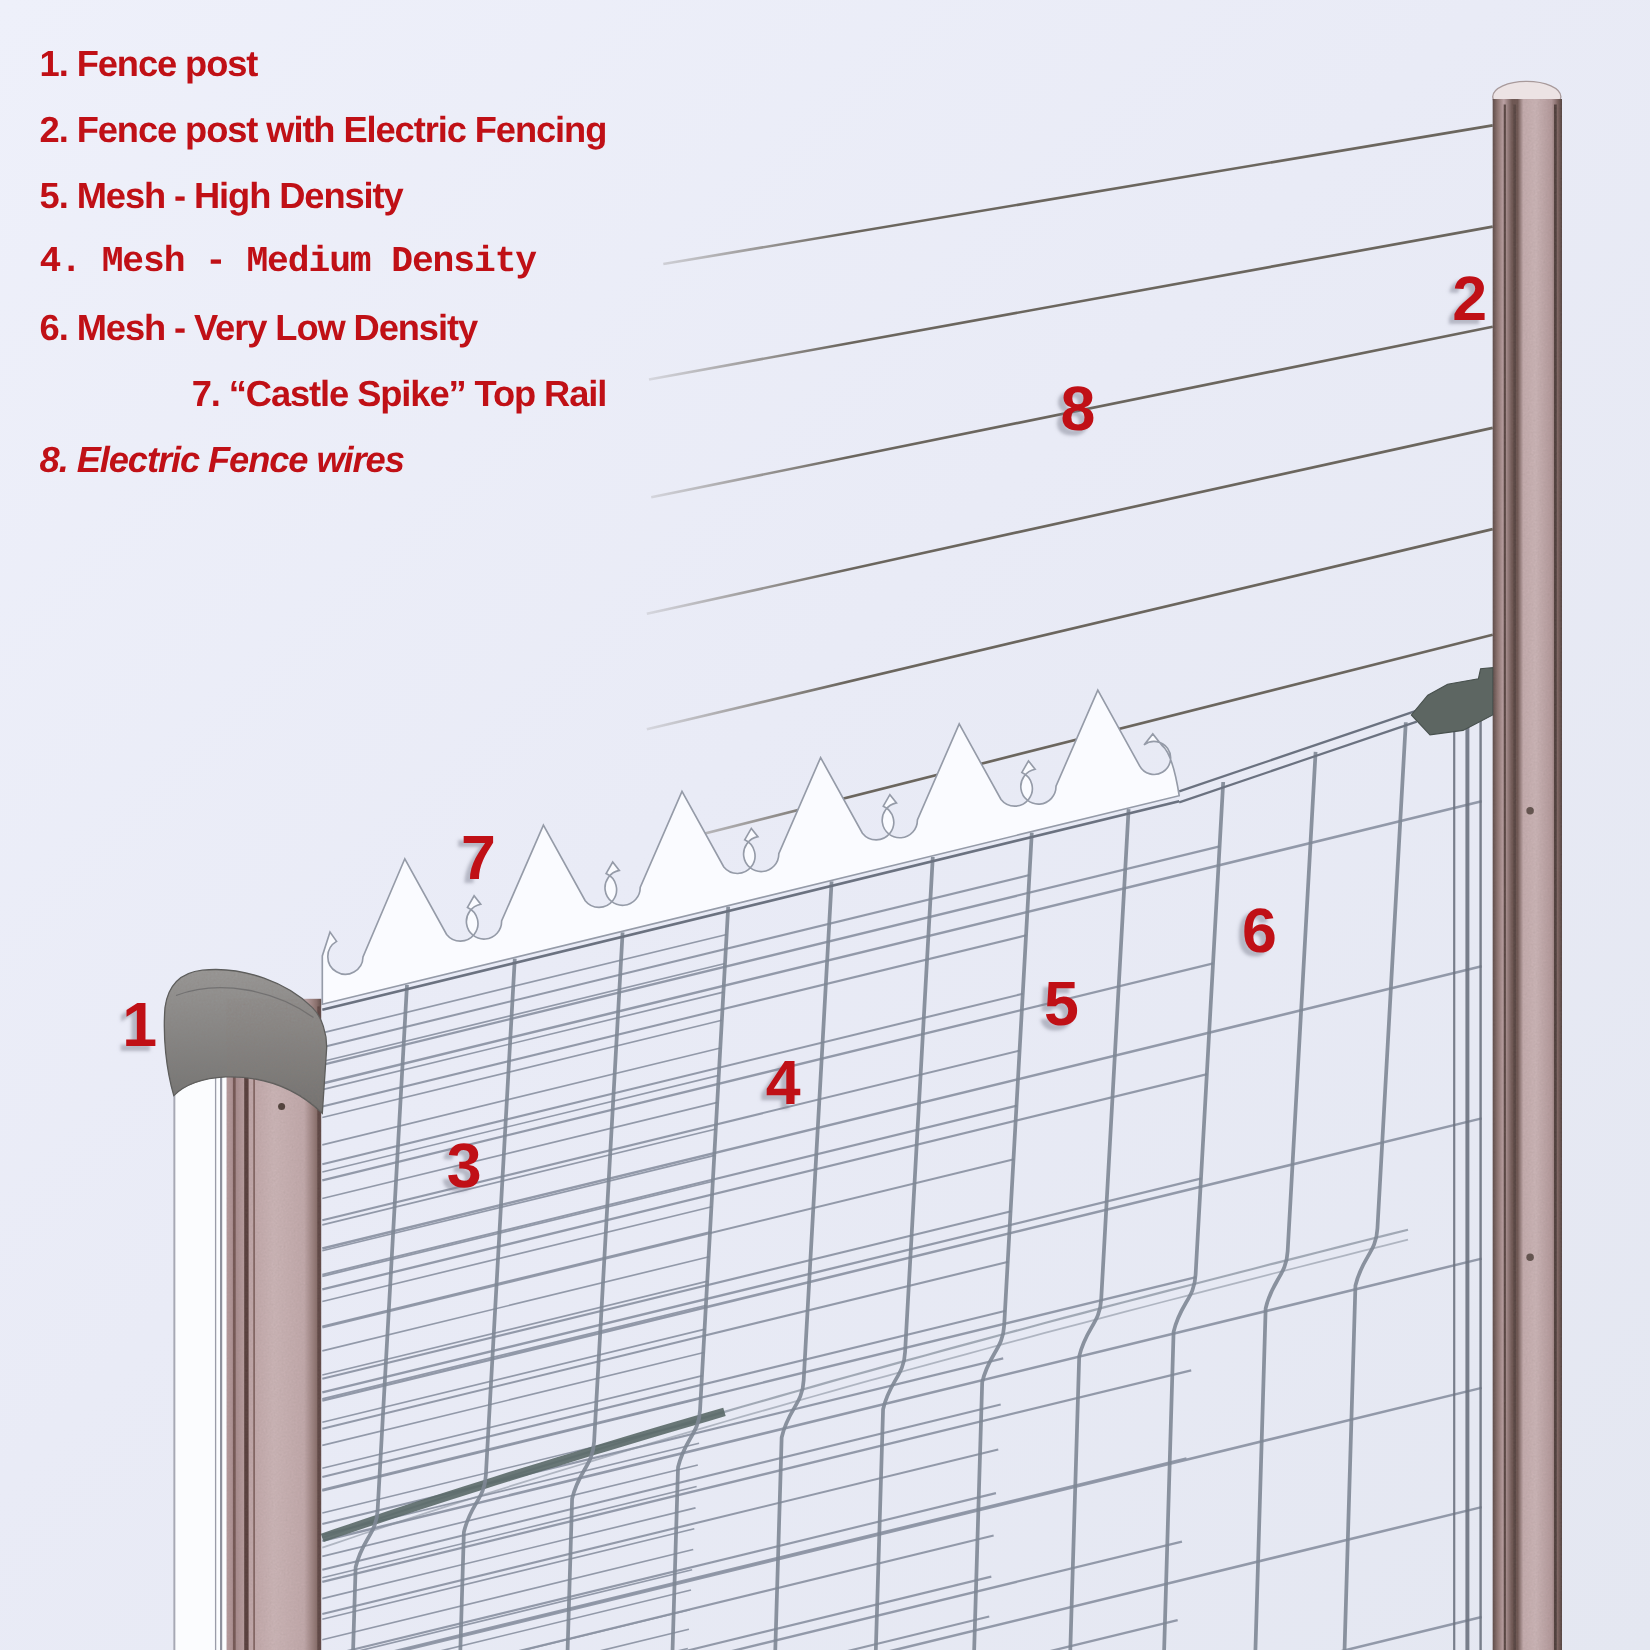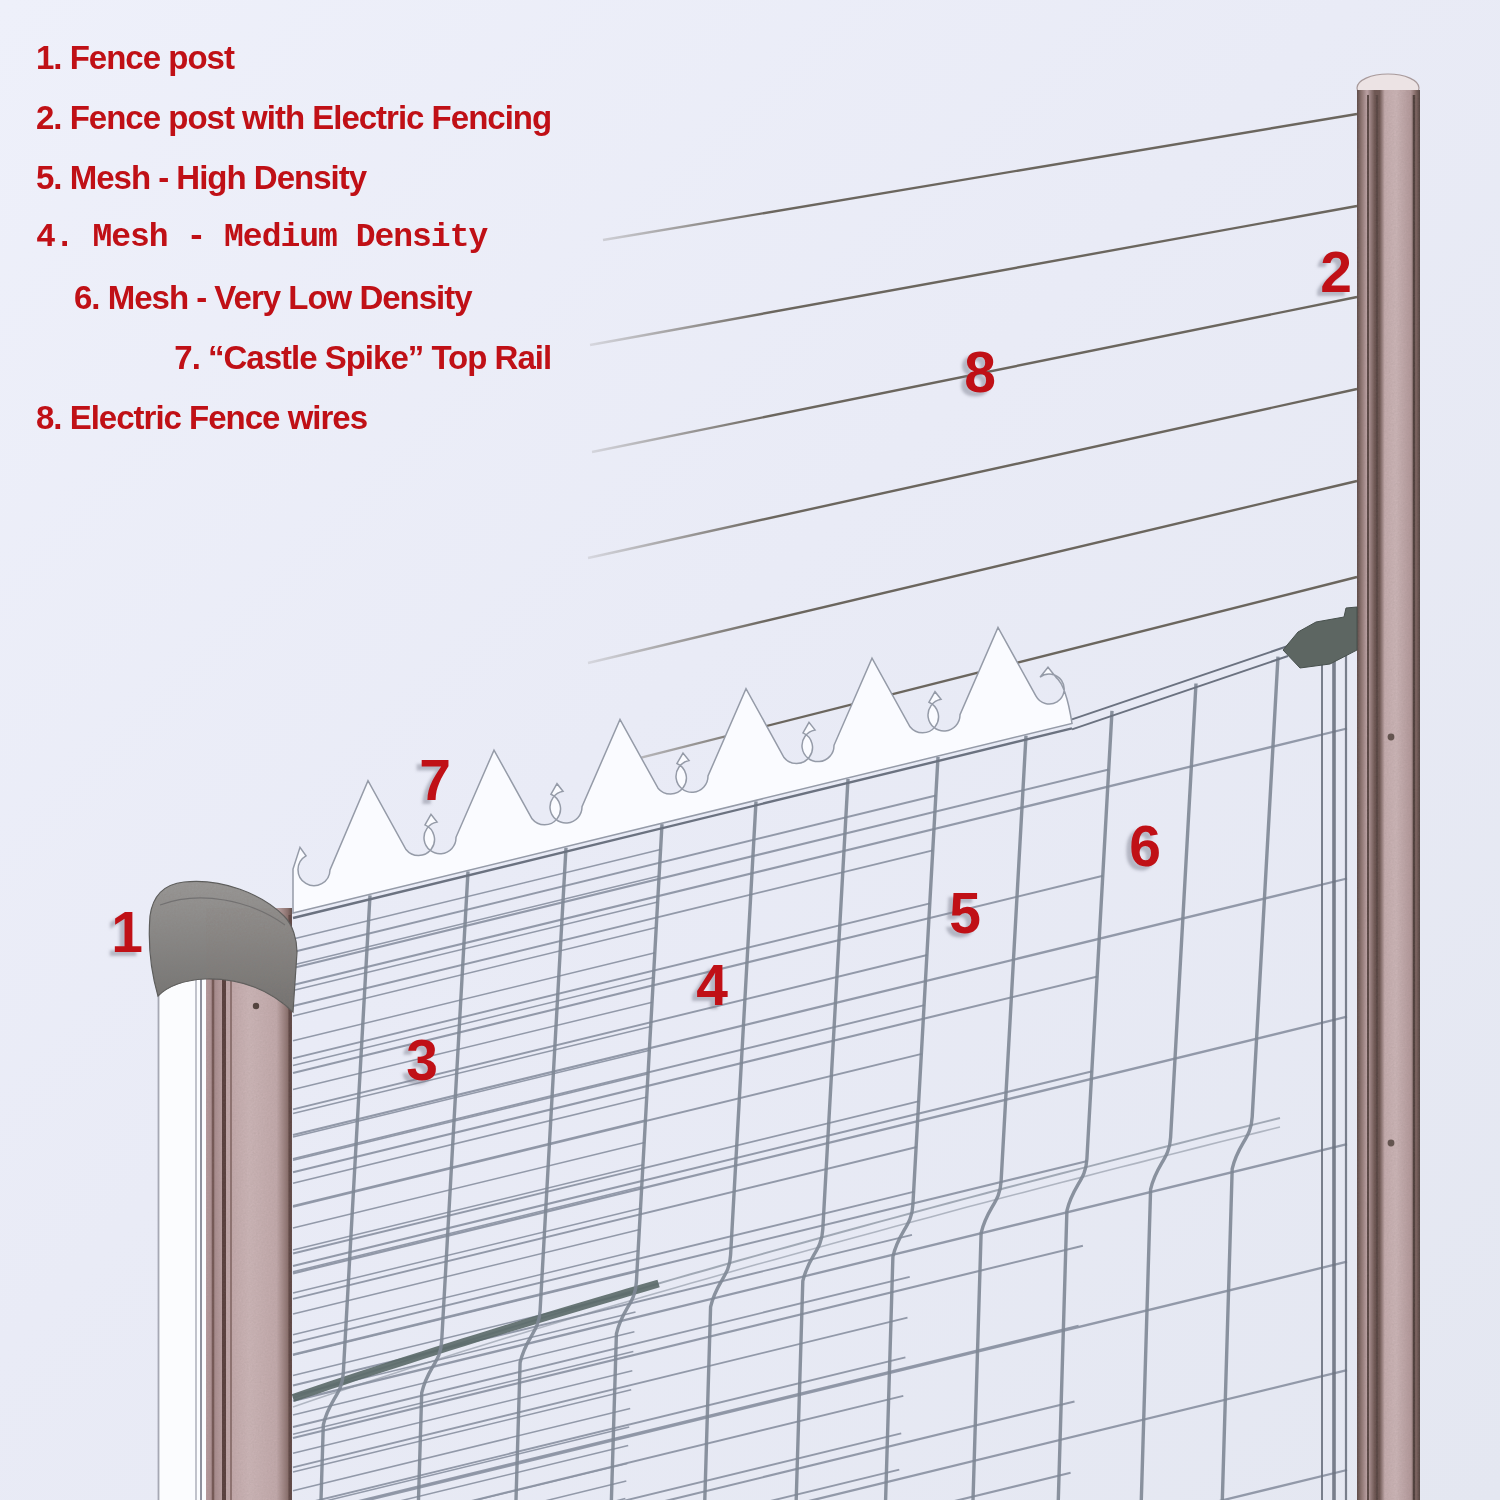--- a/index.html
+++ b/index.html
@@ -195,23 +195,23 @@
         <rect x="1357" y="90" width="63" height="1410" filter="url(#grain)" opacity="0.22"></rect>
         <path d="M1283,650 L1298,632 L1316,622 L1344,617 L1346,608 L1357,607 L1357,650 L1330,664 L1300,668 Z" fill="#5d6662" stroke="#47504d" stroke-width="1"></path>
       </g>
     </svg>
 
   <div class="legend">
     <div class="legend-item" style="color: rgb(192, 16, 22);">1. Fence post</div>
     <div class="legend-item" style="color: rgb(192, 16, 22);">2. Fence post with Electric Fencing</div>
     <div class="legend-item" style="color: rgb(192, 16, 22);">5. Mesh - High Density</div>
     <div class="legend-item" style="color: rgb(192, 16, 22); font-family: Liberation Mono, monospace;">4. Mesh - Medium Density</div>
-    <div class="legend-item" style="color: rgb(192, 16, 22); margin-left: 38px;">6. Mesh - Very Low Density</div>
+    <div class="legend-item" style="color: rgb(192, 16, 22);">6. Mesh - Very Low Density</div>
     <div class="legend-item" style="color: rgb(192, 16, 22); text-align: right;">7. “Castle Spike” Top Rail</div>
-    <div class="legend-item" style="color: rgb(192, 16, 22);">8. Electric Fence wires</div>
+    <div class="legend-item" style="color: rgb(192, 16, 22); font-style: italic;">8. Electric Fence wires</div>
   </div>
 
   <div>
     <div class="part-label" style="left: 127px; top: 932px; color: rgb(192, 16, 22);">1</div>
     <div class="part-label" style="left: 1336px; top: 272px; color: rgb(192, 16, 22);">2</div>
     <div class="part-label" style="left: 422px; top: 1060px; color: rgb(192, 16, 22);">3</div>
     <div class="part-label" style="left: 712px; top: 985px; color: rgb(192, 16, 22);">4</div>
     <div class="part-label" style="left: 965px; top: 913px; color: rgb(192, 16, 22);">5</div>
     <div class="part-label" style="left: 1145px; top: 846px; color: rgb(192, 16, 22);">6</div>
     <div class="part-label" style="left: 435px; top: 780px; color: rgb(192, 16, 22);">7</div>

